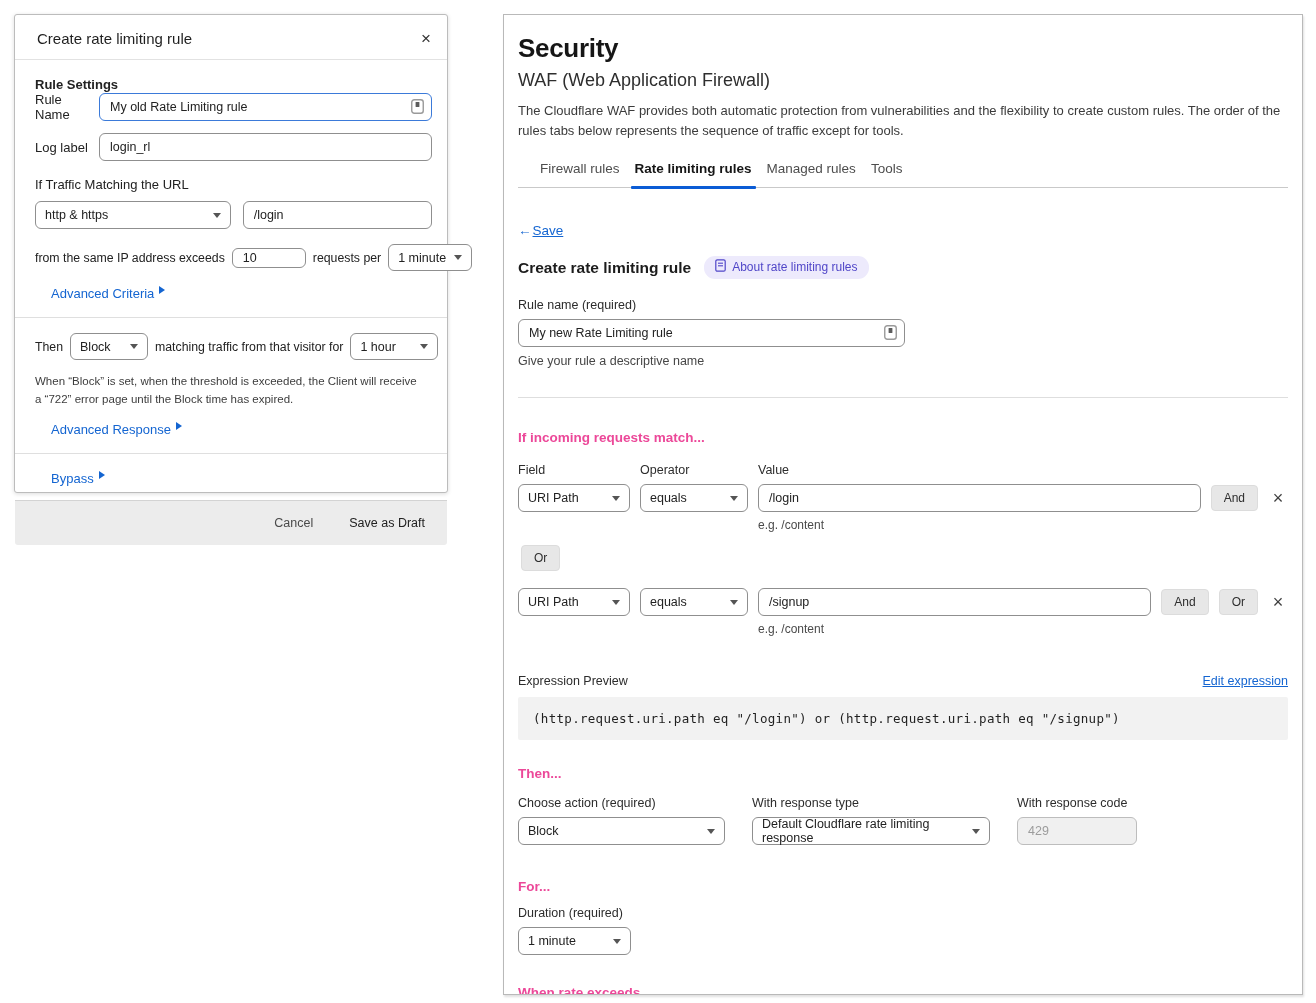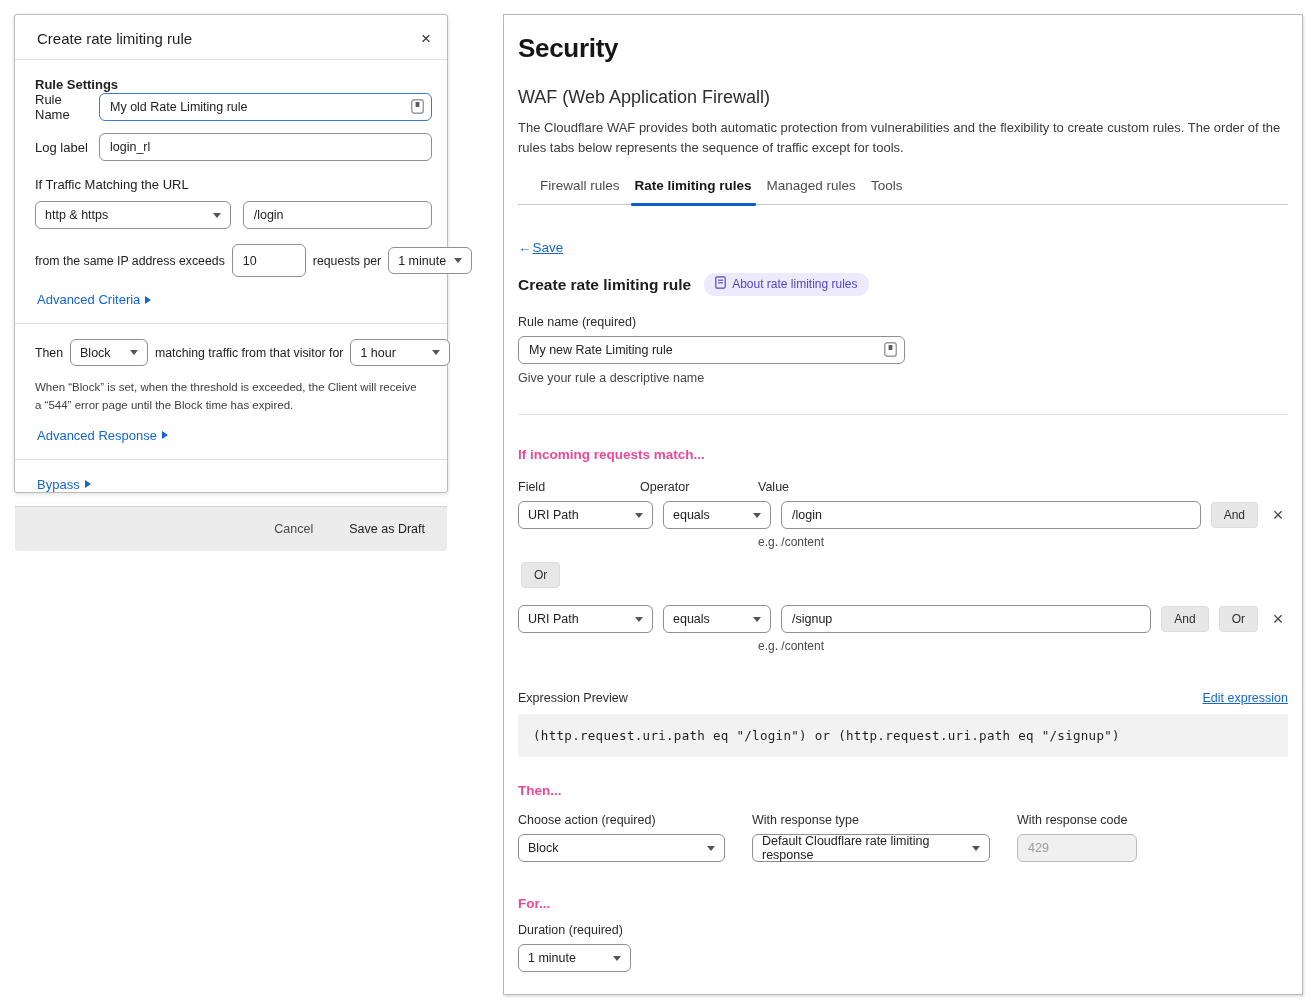--- a/index.html
+++ b/index.html
@@ -37,35 +37,35 @@
   .lrow { display:flex; align-items:center; margin-bottom:11px; }
   .lrow label { width:64px; font-size:13px; color:#222; flex-shrink:0; }
   .lrow .inwrap { flex:1; }
   .focus input { border:1.5px solid var(--focus); }
   .group-label { font-size:13px; margin:16px 0 9px; }
   .tworow { display:flex; gap:12px; margin-bottom:15px;border-radius:12px; }
   .tworow .select { flex:1.05; }
   .tworow input { flex:1; width:auto; }
   .inline-row { display:flex; align-items:center; gap:7px; font-size:12.3px; white-space:nowrap;
     margin-bottom:13px; }
-  .inline-row input { width:74px; height:33px; }
+  .inline-row input { width:74px; height:20px; }
   .inline-row .select { height:27px; flex:none; }
-  .mlink { font-size:13px; display:inline-flex; align-items:center; margin:2px 2px 14px; }
+  .mlink { font-size:13px; display:inline-flex; margin:2px 16px 14px; }
   .div-full { height:1px; background:#dfdfdf; margin:2px -15px 15px -20px; }
   .note { font-size:11.5px; color:#3d3d3d; line-height:1.55; margin:0 0 11px; max-width:385px; }
   .modal-foot { margin-top:auto; background:#ececec; border-top:1px solid #d3d3d3;
     padding:15px 22px; display:flex; justify-content:flex-end; gap:36px; font-size:12.5px;
     border-radius:0 0 3px 3px; }
   .modal-foot .cancel { color:#4a4a4a; cursor:pointer; }
   .modal-foot .save { color:#212121; cursor:pointer; }
 
   
   .panel { position:absolute; left:503px; top:14px; width:800px; height:981px; background:#fff;
     border:1px solid #b9b9b9; box-shadow:1px 2px 2px rgba(0,0,0,.12); padding:16px 14px 0; overflow:hidden; }
-  .h1 { font-size:26px; font-weight:bold; color:#161616; margin:2px 0 23px; letter-spacing:-.3px; }
+  .h1 { font-size:26px; font-weight:bold; color:#161616; margin:2px 0 6px; letter-spacing:-.3px; }
   .h2 { font-size:18px; font-weight:400; color:#2e2e2e; margin-bottom:10px; }
   .desc { font-size:13px; color:#3b3b3b; line-height:1.5; margin-bottom:21px; max-width:772px; }
   .tabs { display:flex; gap:15px; padding-left:22px; border-bottom:1px solid #c9c9c9; }
   .tab { font-size:13.5px; color:#4d4d4d; padding-bottom:11px; cursor:pointer; position:relative; }
   .tab.active { color:#161616; font-weight:600; }
   .tab.active::after { content:""; position:absolute; left:-4px; right:-4px; bottom:-2px; height:3px;
     background:var(--tab); border-radius:1px; }
   .back { margin-top:35px; font-size:13.5px; display:inline-flex; align-items:center; gap:1px; }
   .back .u { text-decoration:underline; }
   .heading-row { display:flex; align-items:center; gap:13px; margin-top:17px; }
@@ -73,21 +73,21 @@
   .badge { display:inline-flex; align-items:center; gap:6px; background:var(--badge-bg);
     color:var(--badge-text); font-size:12px; padding:3px 11px 4px; border-radius:11px; cursor:pointer; }
   .field-label { font-size:12.5px; color:#2c2c2c; margin:19px 0 7px; }
   .rn-wrap { width:387px; }
   .help { font-size:12.5px; color:#464646; margin-top:7px; }
   .hr { height:1px; background:#dedede; margin-top:29px; }
   .sec-h { font-size:13.5px; font-weight:bold; color:#ec4899; }
   .m-labels { display:flex; font-size:12.5px; color:#2c2c2c; margin:18px 0 7px; }
   .m-labels .l1 { width:122px; } .m-labels .l2 { width:118px; }
   .mrow { display:flex; align-items:center; gap:10px; }
-  .sel-field { width:135px; flex:none;gap:22px; } .sel-op { width:108px; flex:none; }
+  .sel-field { width:112px; flex:none;gap:22px; } .sel-op { width:108px; flex:none; }
   .mrow input.val { flex:1; width:auto; }
   .hint { font-size:12px; color:#4a4a4a; margin:6px 0 0 240px; }
   .or-stand { margin:13px 0 0 3px; }
   .exp-head { display:flex; justify-content:space-between; align-items:center; margin:38px 0 9px; }
   .exp-label { font-size:12.5px; color:#2c2c2c; }
   .exp-edit { font-size:12.5px; text-decoration:underline; }
   .code { background:var(--code-bg); padding:14px 15px; border-radius:2px;
     font-family:"DejaVu Sans Mono", monospace; font-size:12.5px; color:#1f1f1f; letter-spacing:.3px; }
   .cols { display:flex; gap:27px; margin-top:15px; }
   .col .field-label { margin-top:0; }
@@ -156,27 +156,27 @@
 
       <div class="div-full"></div>
 
       <div class="inline-row">
         <span>Then</span>
         <div class="select" style="width:78px">
           <span>Block</span>
             <i class="caret"></i>
         </div>
         <span>matching traffic from that visitor for</span>
-        <div class="select" style="width:100px">
+        <div class="select" style="width:88px">
           <span>1 hour</span>
             <i class="caret"></i>
         </div>
       </div>
 
-      <p class="note">When “Block” is set, when the threshold is exceeded, the Client will receive a “544” error page until the Block time has expired.</p>
+      <p class="note">When “Block” is set, when the threshold is exceeded, the Client will receive a “722” error page until the Block time has expired.</p>
 
       <div class="mlink link">
         <span>Advanced Response</span>
           <i class="tri"></i>
       </div>
 
       <div class="div-full"></div>
 
       <div class="mlink link">
         <span>Bypass</span>

